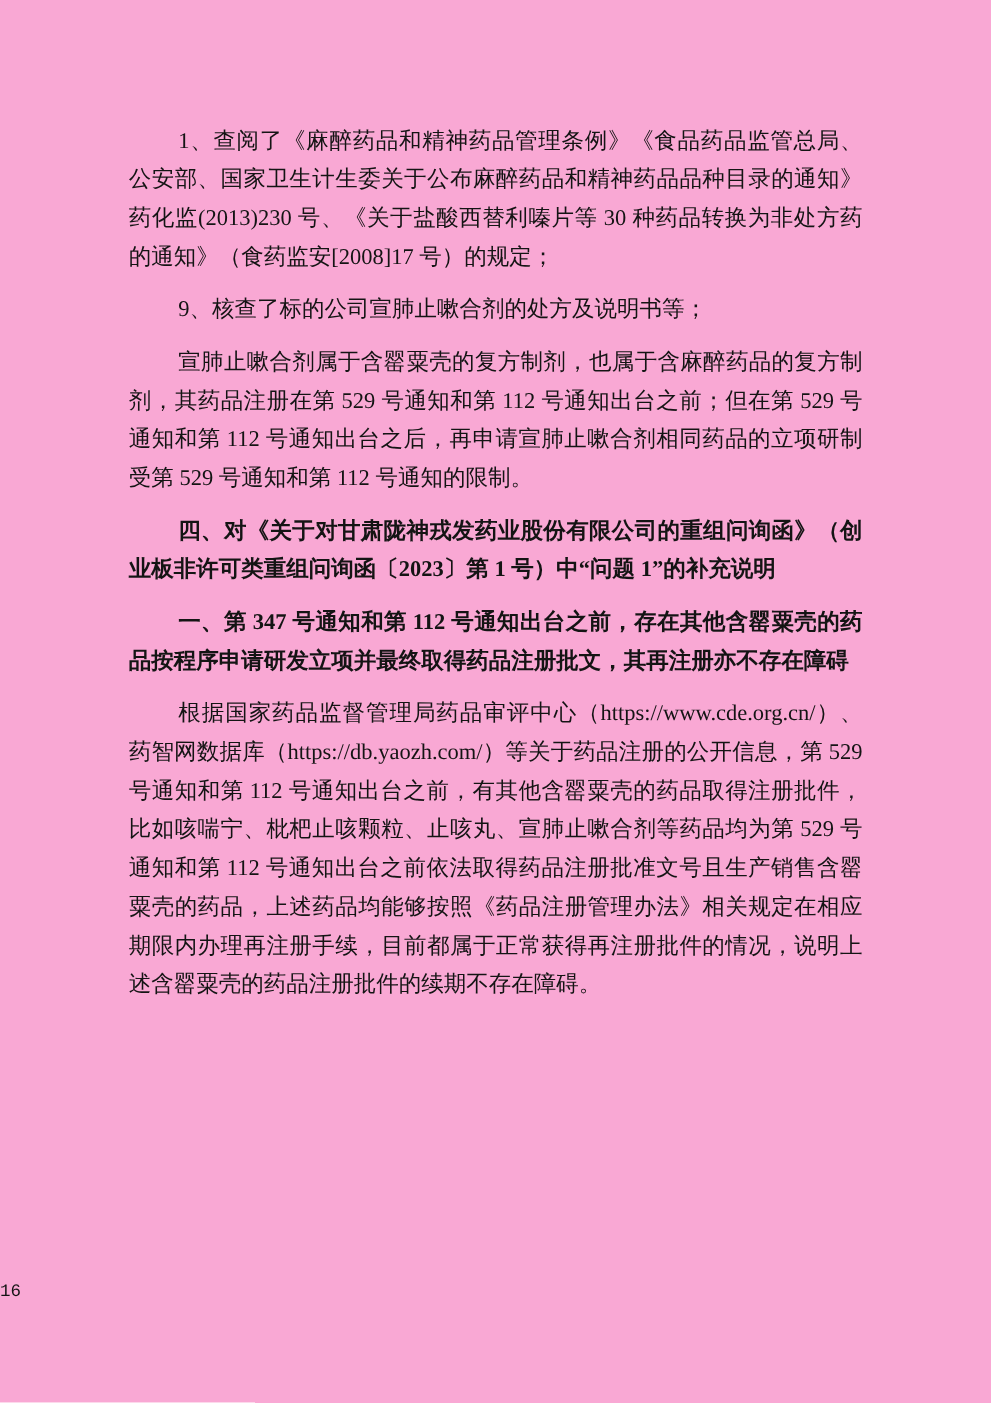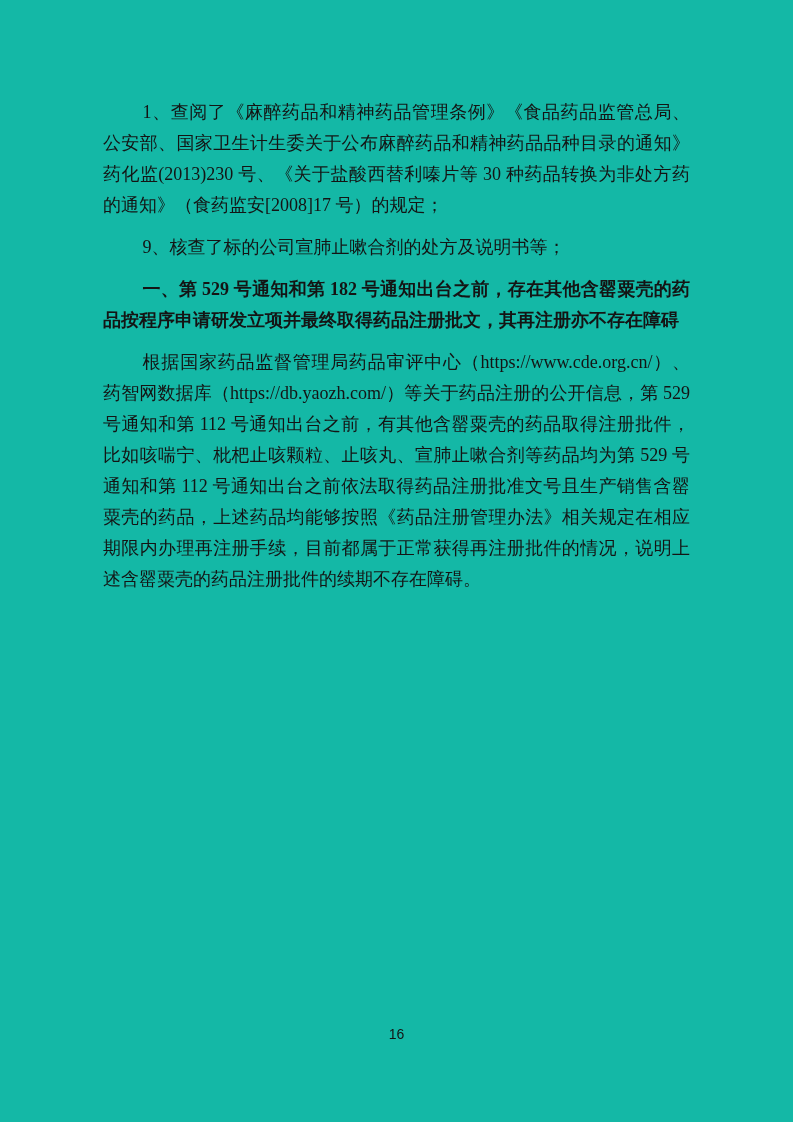--- a/index.html
+++ b/index.html
@@ -6,21 +6,21 @@
   html, body {
     margin: 0;
     padding: 0;
     background: #ffffff;
   }
   .page {
     position: relative;
     width: 793px;
     height: 1122px;
     margin: 0 auto;
-    background: #14b8a6;
+    background: #f9a8d4;
     padding: 97px 103px 0 103px;
     font-family: "Liberation Serif", "DejaVu Serif", serif;
     color: #141414;
     overflow: hidden;
   }
   .para {
     font-size: 18px;
     line-height: 31px;
     text-align: justify;
     margin: 0 0 11px 0;
@@ -28,30 +28,32 @@
     word-break: break-word;
   }
   .para.heading {
     font-weight: bold;
   }
   .page-number {
     position: absolute;
     left: 0;
     right: 0;
     top: 1026px;
-    text-align: center;
+    text-align: left;
     font-size: 14px;
     line-height: 16px;
-    font-family: Liberation Sans, sans-serif;
+    font-family: Liberation Mono, monospace;
     color: #141414;
   }
 </style>
 </head>
 <body>
 
 <div class="page">
   <p class="para body">1、查阅了《麻醉药品和精神药品管理条例》《食品药品监管总局、公安部、国家卫生计生委关于公布麻醉药品和精神药品品种目录的通知》药化监(2013)230 号、《关于盐酸西替利嗪片等 30 种药品转换为非处方药的通知》（食药监安[2008]17 号）的规定；</p>
   <p class="para body">9、核查了标的公司宣肺止嗽合剂的处方及说明书等；</p>
-  <p class="para heading">一、第 529 号通知和第 182 号通知出台之前，存在其他含罂粟壳的药品按程序申请研发立项并最终取得药品注册批文，其再注册亦不存在障碍</p>
+  <p class="para body">宣肺止嗽合剂属于含罂粟壳的复方制剂，也属于含麻醉药品的复方制剂，其药品注册在第 529 号通知和第 112 号通知出台之前；但在第 529 号通知和第 112 号通知出台之后，再申请宣肺止嗽合剂相同药品的立项研制受第 529 号通知和第 112 号通知的限制。</p>
+  <p class="para heading">四、对《关于对甘肃陇神戎发药业股份有限公司的重组问询函》（创业板非许可类重组问询函〔2023〕第 1 号）中“问题 1”的补充说明</p>
+  <p class="para heading">一、第 347 号通知和第 112 号通知出台之前，存在其他含罂粟壳的药品按程序申请研发立项并最终取得药品注册批文，其再注册亦不存在障碍</p>
   <p class="para body">根据国家药品监督管理局药品审评中心（https://www.cde.org.cn/）、药智网数据库（https://db.yaozh.com/）等关于药品注册的公开信息，第 529 号通知和第 112 号通知出台之前，有其他含罂粟壳的药品取得注册批件，比如咳喘宁、枇杷止咳颗粒、止咳丸、宣肺止嗽合剂等药品均为第 529 号通知和第 112 号通知出台之前依法取得药品注册批准文号且生产销售含罂粟壳的药品，上述药品均能够按照《药品注册管理办法》相关规定在相应期限内办理再注册手续，目前都属于正常获得再注册批件的情况，说明上述含罂粟壳的药品注册批件的续期不存在障碍。</p>
 
   <div class="page-number">16</div>
 </div>
 
 </body></html>

